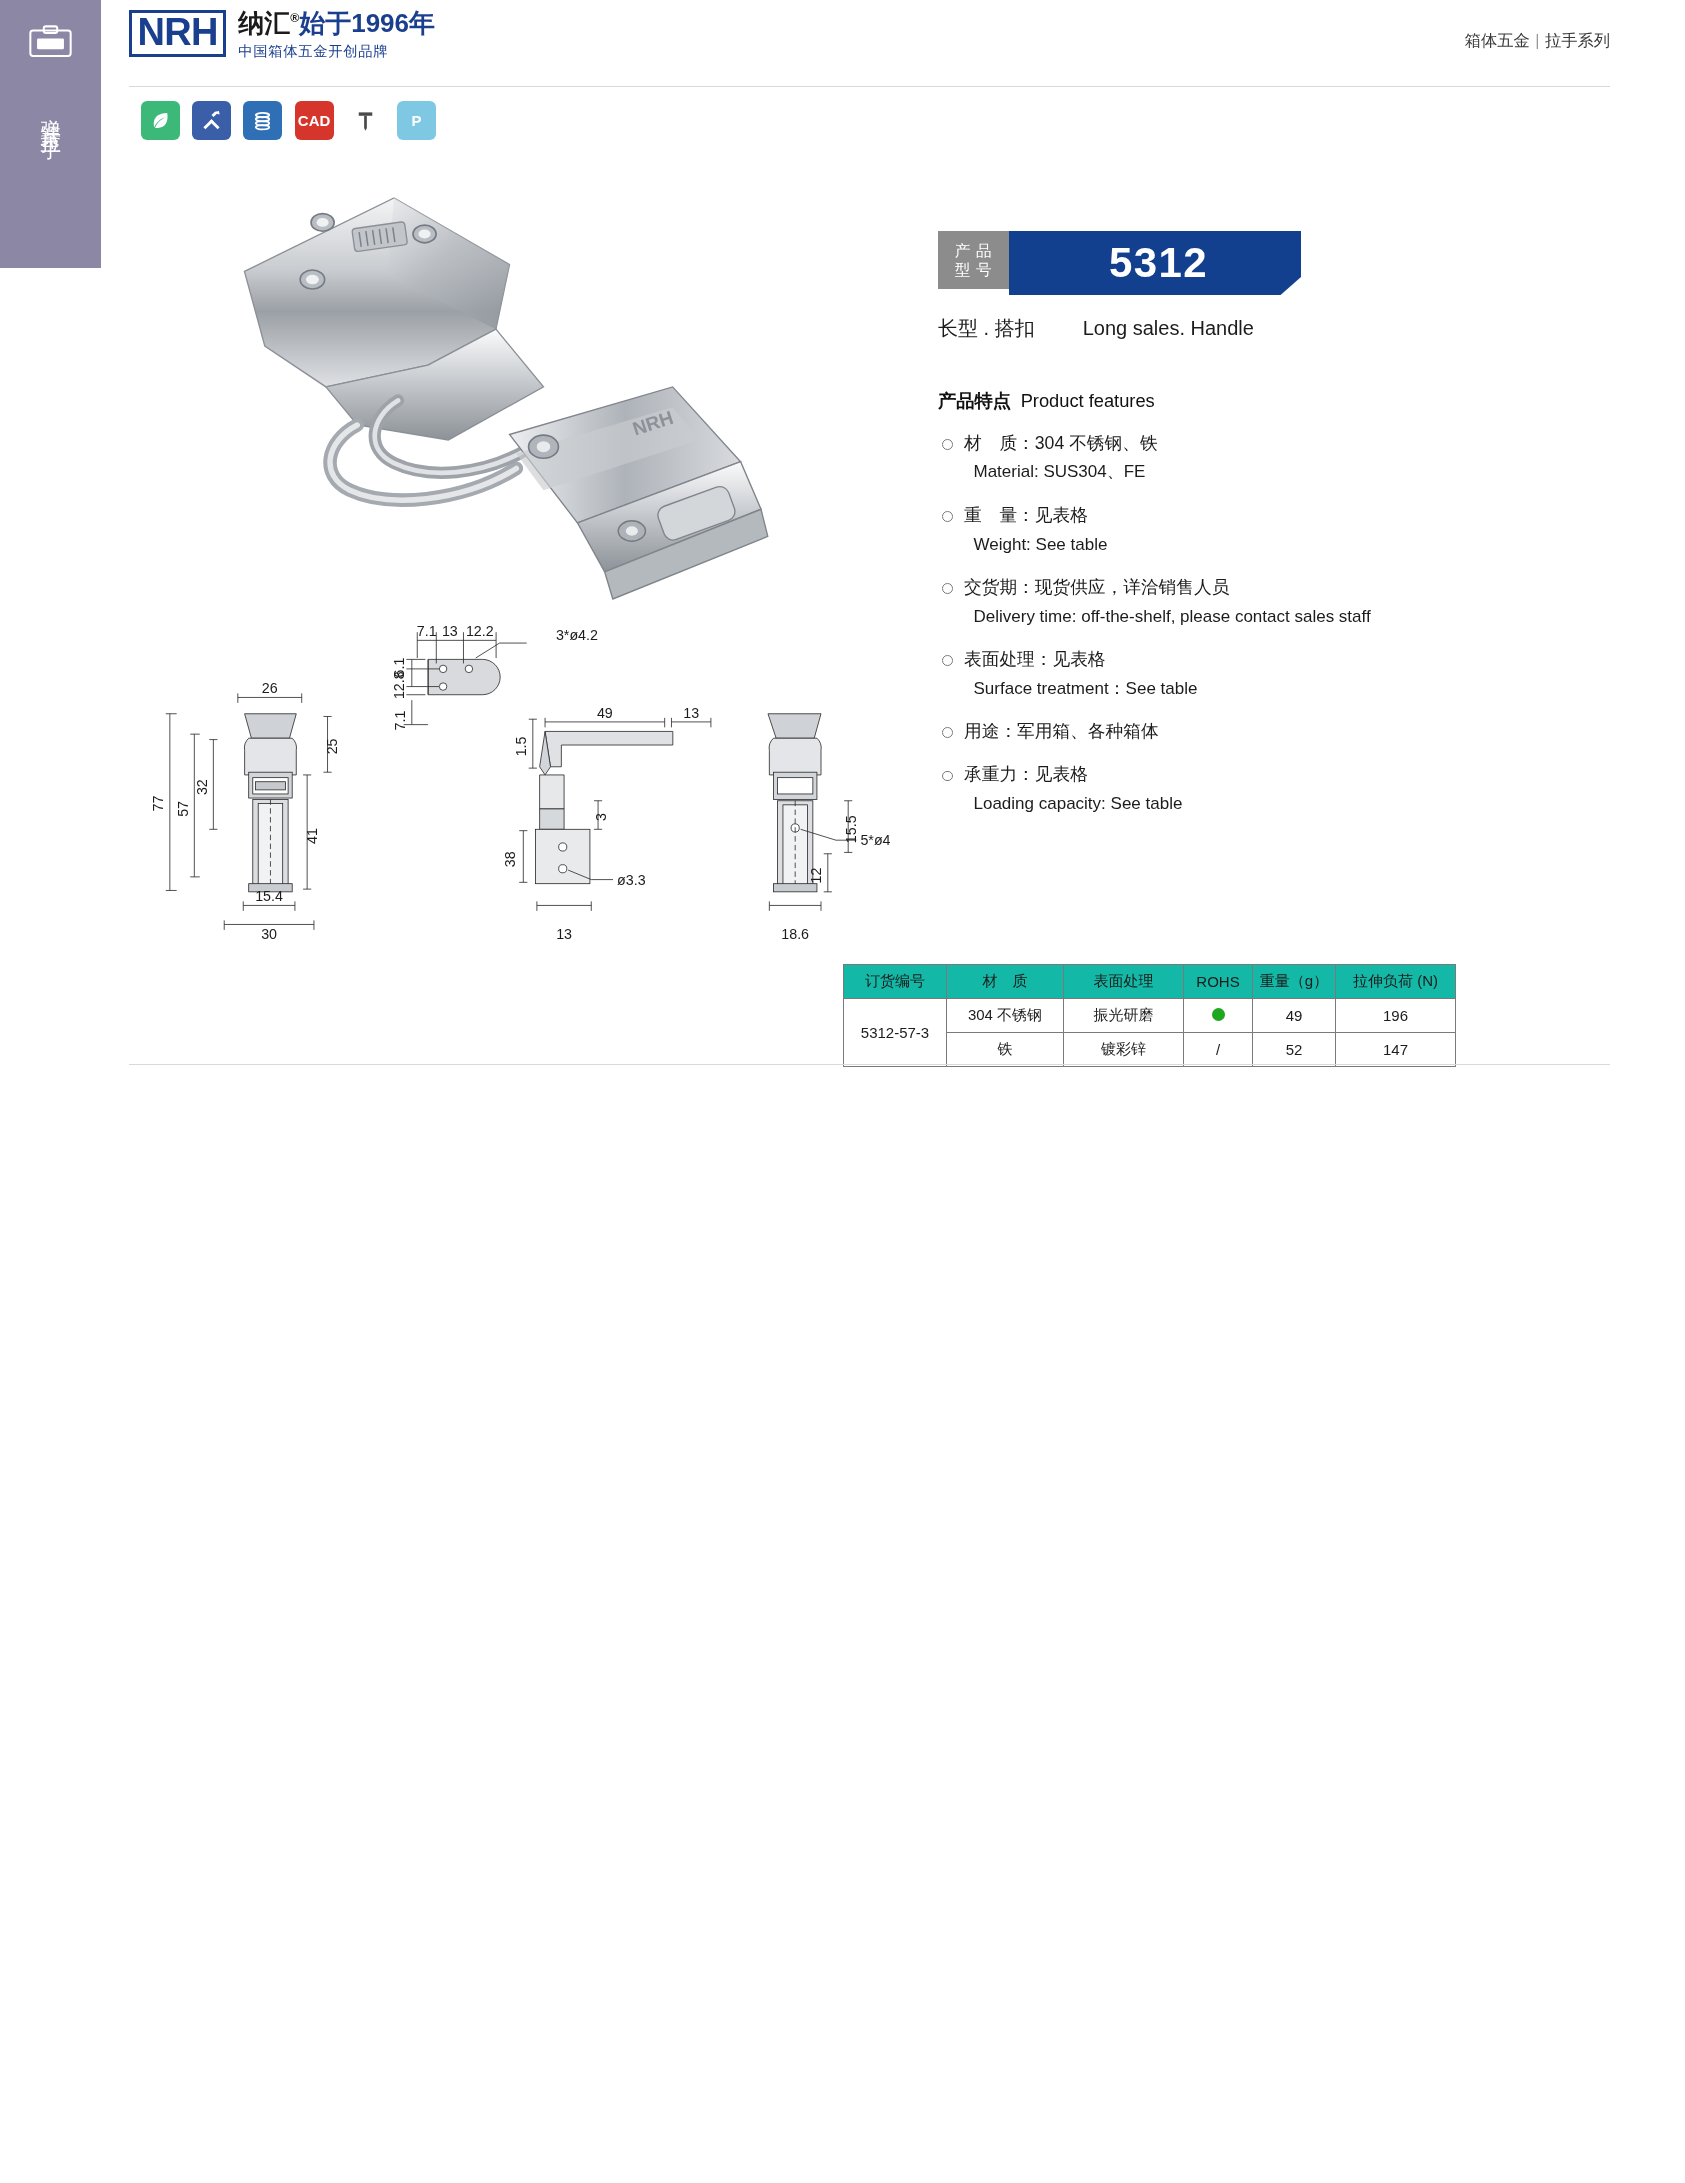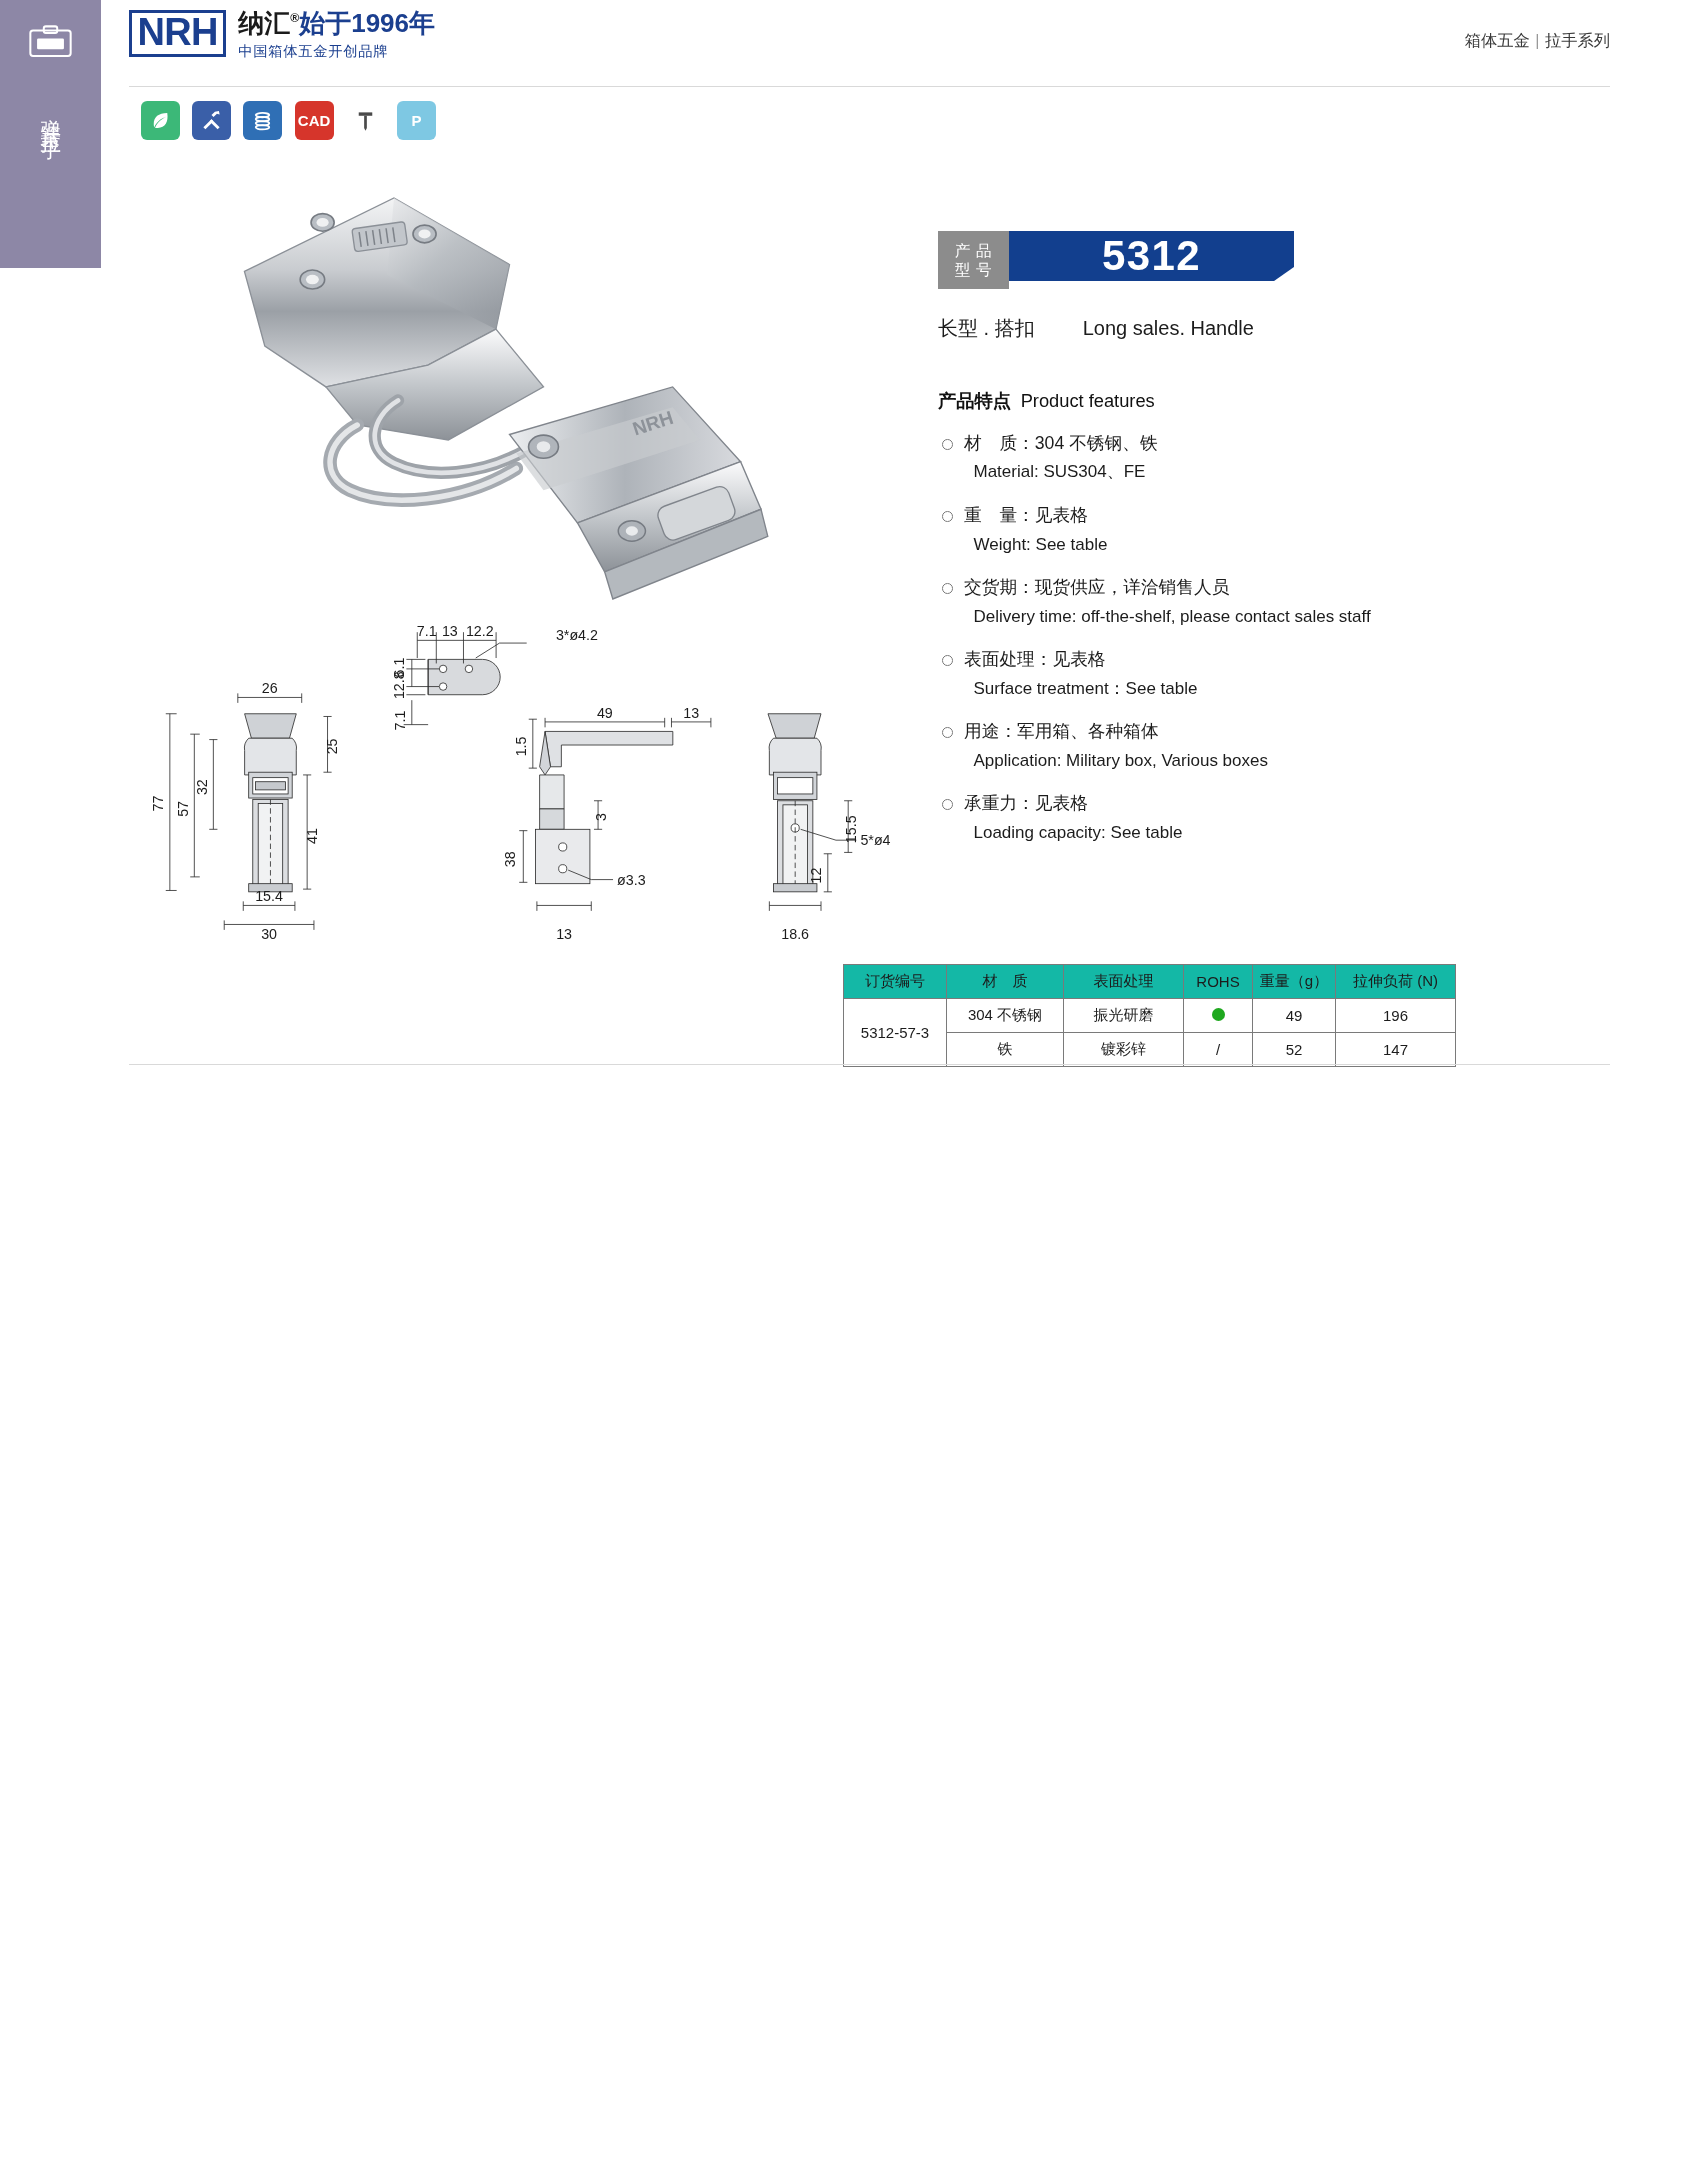--- a/index.html
+++ b/index.html
@@ -176,30 +176,31 @@
     flex-direction: column;
     align-items: center;
     justify-content: center;
     letter-spacing: 0.7px;
   }
   .model-bar {
     position: absolute;
     left: 71px;
     top: 0;
     width: 285px;
-    height: 50px;
+    height: 64px;
     background: #123f8e;
     color: #ffffff;
     font-size: 42px;
     font-weight: bold;
     display: flex;
     align-items: center;
     justify-content: center;
     letter-spacing: 1.4px;
     clip-path: polygon(0 0, 100% 0, 100% 72%, 93% 100%, 0 100%);
+    padding-left: 7px;
   }
   .type-line {
     margin-top: 26px;
     font-size: 20px;
     color: #1c1c1c;
     display: flex;
     align-items: baseline;
   }
   .type-cn { margin-right: 48px; }
   .type-en { color: #1c1c1c; }
@@ -458,21 +459,20 @@
   <div class="feat">
     <div class="cn">交货期：现货供应，详洽销售人员</div>
     <div class="en">Delivery time: off-the-shelf, please contact sales staff</div>
   </div>
   <div class="feat">
     <div class="cn">表面处理：见表格</div>
     <div class="en">Surface treatment：See table</div>
   </div>
   <div class="feat">
     <div class="cn">用途：军用箱、各种箱体</div>
-    <div class="en">Application: Military box, Various boxes</div>
   </div>
   <div class="feat">
     <div class="cn">承重力：见表格</div>
     <div class="en">Loading capacity: See table</div>
   </div>
 </div>
 
 <div class="drawings">
   <svg width="775" height="469" viewBox="0 0 1140 690">
     <g stroke="#2a2a2a" stroke-width="1.2" fill="none">

